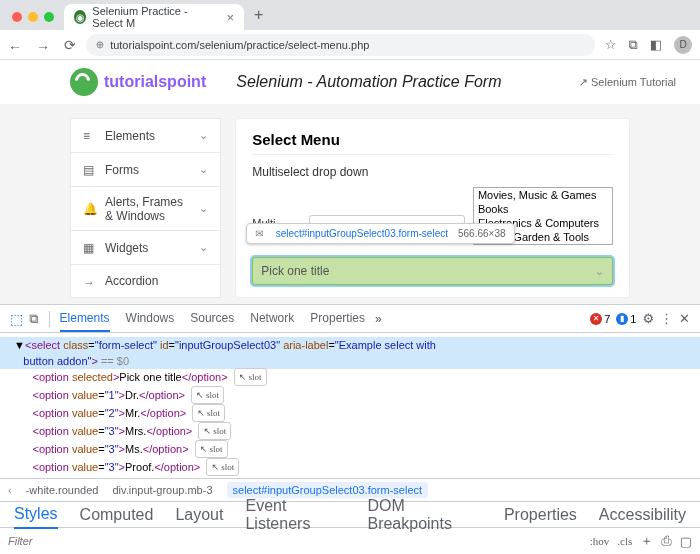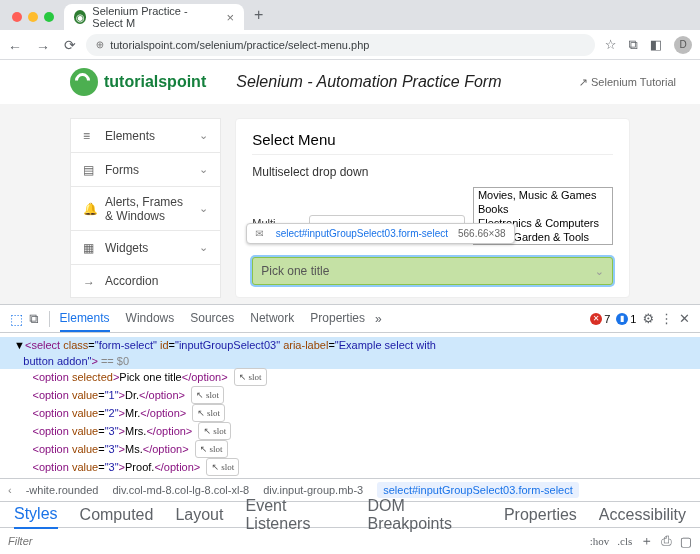--- a/index.html
+++ b/index.html
@@ -22,35 +22,35 @@
   .addr .secure{font-size:10px;color:#777;}
   .right-icns{display:flex;gap:12px;align-items:center;color:#5f6368;font-size:13px;}
   .avatar{width:18px;height:18px;border-radius:50%;background:#bdbdbd;color:#555;display:flex;align-items:center;justify-content:center;font-size:10px;}
   
   
   .page{flex:0 0 auto;height:244px;background:#f4f4f4;overflow:hidden;position:relative;}
   .header{background:#fff;height:44px;display:flex;align-items:center;padding:0 24px 0 70px;gap:30px;}
   .logo{display:flex;align-items:center;gap:6px;font-weight:600;}
   .logo-circle{width:28px;height:28px;border-radius:50%;background:#4caf50;position:relative;}
   .logo-circle::after{content:"";position:absolute;top:5px;left:5px;width:9px;height:9px;border:3px solid #fff;border-radius:50%;border-right-color:transparent;border-bottom-color:transparent;transform:rotate(45deg);}
-  .logo-text{font-size:16px;color:#15803d;}
+  .logo-text{font-size:16px;color:#8b5cf6;}
   .pagetitle{font-size:16px;color:#222;flex:1;font-style:italic;}
   .tutlink{font-size:11px;color:#666;}
   .tutlink::before{content:"↗ ";}
   
   .content{display:flex;padding:14px 70px;gap:14px;}
   .sidebar{width:170px;display:flex;flex-direction:column;}
   .side-item{background:#fff;border:1px solid #e8e8e8;border-bottom:none;height:34px;display:flex;align-items:center;padding:0 12px;font-size:12px;color:#444;gap:8px;}
   .side-item.tall{height:44px;}
   .side-item:last-child{border-bottom:1px solid #e8e8e8;}
   .side-item .chev{margin-left:auto;color:#888;font-size:11px;}
   .side-item .icn{width:14px;color:#666;font-size:12px;}
   
   .main{flex:1;background:#fff;border:1px solid #eee;border-radius:4px;padding:12px 16px;position:relative;}
-  .main h2{font-size:15px;font-weight:400;padding-bottom:6px;border-bottom:1px solid #eee;margin-bottom:10px;}
+  .main h2{font-size:15px;font-weight:700;padding-bottom:6px;border-bottom:1px solid #eee;margin-bottom:10px;}
   .sublabel{font-size:12px;color:#333;margin-bottom:8px;}
   .ms-row{display:flex;align-items:flex-start;gap:8px;}
   .ms-label{font-size:11px;color:#333;margin-top:30px;}
   .ms-input{flex:1;height:24px;border:1px solid #ccc;border-radius:3px;padding:0 6px;font-size:11px;color:#999;margin-top:28px;}
   .ms-list{width:160px;border:1px solid #aaa;font-size:11px;}
   .ms-list div{padding:1px 4px;}
   
   .tooltip{position:absolute;left:10px;top:104px;background:#fff;border:1px solid #ccc;border-radius:4px;box-shadow:0 1px 3px rgba(0,0,0,.2);padding:4px 8px;font-size:10px;display:flex;gap:10px;align-items:center;z-index:10;}
   .tooltip .tool-sel{color:#1a73e8;font-weight:500;}
   .tooltip .tool-dim{color:#666;}
@@ -230,21 +230,20 @@
       <div class="code-line">        <span class="tag-p">&lt;option</span><span class="attr-n"> value</span>=<span class="attr-v">"1"</span><span class="tag-p">&gt;</span><span class="txt">Dr.</span><span class="tag-p">&lt;/option&gt;</span>  <span class="slot-badge">slot</span></div>
       <div class="code-line">        <span class="tag-p">&lt;option</span><span class="attr-n"> value</span>=<span class="attr-v">"2"</span><span class="tag-p">&gt;</span><span class="txt">Mr.</span><span class="tag-p">&lt;/option&gt;</span>  <span class="slot-badge">slot</span></div>
       <div class="code-line">        <span class="tag-p">&lt;option</span><span class="attr-n"> value</span>=<span class="attr-v">"3"</span><span class="tag-p">&gt;</span><span class="txt">Mrs.</span><span class="tag-p">&lt;/option&gt;</span>  <span class="slot-badge">slot</span></div>
       <div class="code-line">        <span class="tag-p">&lt;option</span><span class="attr-n"> value</span>=<span class="attr-v">"3"</span><span class="tag-p">&gt;</span><span class="txt">Ms.</span><span class="tag-p">&lt;/option&gt;</span>  <span class="slot-badge">slot</span></div>
       <div class="code-line">        <span class="tag-p">&lt;option</span><span class="attr-n"> value</span>=<span class="attr-v">"3"</span><span class="tag-p">&gt;</span><span class="txt">Proof.</span><span class="tag-p">&lt;/option&gt;</span>  <span class="slot-badge">slot</span></div>
     </div>
 
   <div class="bc">
     <span class="arrow-l">‹</span>
     <span class="crumb">-white.rounded</span>
-    <span class="crumb">div.col-md-8.col-lg-8.col-xl-8</span>
     <span class="crumb">div.input-group.mb-3</span>
     <span class="crumb active">select#inputGroupSelect03.form-select</span>
   </div>
 
   <div class="styles-tabs">
     <span class="active">Styles</span>
     <span>Computed</span>
     <span>Layout</span>
     <span>Event Listeners</span>
     <span>DOM Breakpoints</span>

